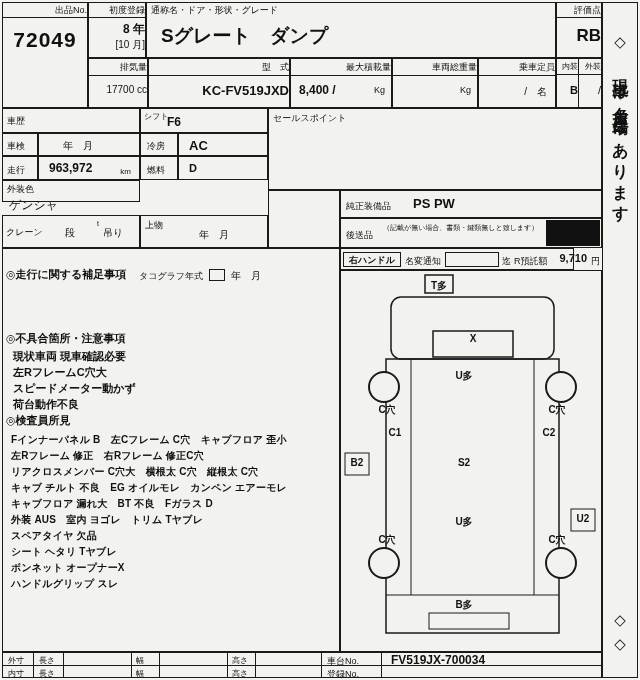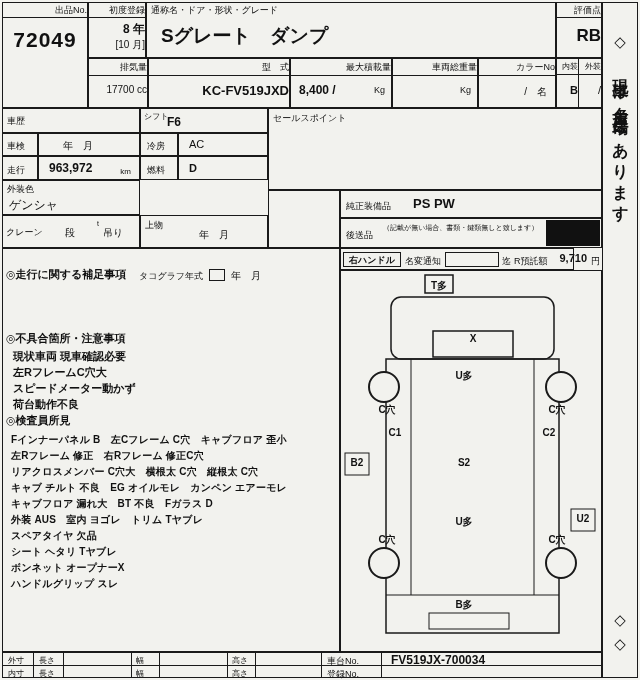--- a/index.html
+++ b/index.html
@@ -66,21 +66,21 @@
     <div class="val" style="left:8px;top:24px;font-size:12px;font-weight:700">8,400 /</div>
     <div class="val" style="right:6px;top:26px;font-size:9px">Kg</div>
   </div>
 
   <div class="box" style="left:392px;top:58px;width:86px;height:50px">
     <div class="hdr" style="height:16px;line-height:16px">車両総重量</div>
     <div class="val" style="right:6px;top:26px;font-size:9px">Kg</div>
   </div>
 
   <div class="box" style="left:478px;top:58px;width:78px;height:50px">
-    <div class="hdr" style="height:16px;line-height:16px">カラーNo</div>
+    <div class="hdr" style="height:16px;line-height:16px">乗車定員</div>
     <div class="val" style="right:8px;top:26px;font-size:10px">/　名</div>
   </div>
 
   <div class="box" style="left:556px;top:58px;width:46px;height:50px">
     <div class="grid2" style="border-bottom:1px solid #1a1a1a">
       <div class="cc" style="font-size:8px;line-height:15px;border-right:1px solid #1a1a1a">内装</div>
       <div class="cc" style="font-size:8px;line-height:15px">外装</div>
     </div>
     <div class="grid2" style="height:33px">
       <div class="cc" style="font-size:11px;font-weight:700;line-height:30px;border-right:1px solid #1a1a1a">B</div>
@@ -99,38 +99,38 @@
   <div class="box" style="left:2px;top:133px;width:36px;height:23px">
     <div class="lbl" style="left:4px;top:6px">車検</div>
   </div>
   <div class="box" style="left:38px;top:133px;width:102px;height:23px">
     <div class="val" style="left:24px;top:5px;font-size:10px">年　月</div>
   </div>
   <div class="box" style="left:140px;top:133px;width:38px;height:23px">
     <div class="lbl" style="left:6px;top:6px">冷房</div>
   </div>
   <div class="box" style="left:178px;top:133px;width:90px;height:23px">
-    <div class="val" style="left:10px;top:4px;font-size:11px;font-weight:400">AC</div>
+    <div class="val" style="left:10px;top:4px;font-size:13px;font-weight:700">AC</div>
   </div>
 
   <div class="box" style="left:2px;top:156px;width:36px;height:24px">
     <div class="lbl" style="left:4px;top:7px">走行</div>
   </div>
   <div class="box" style="left:38px;top:156px;width:102px;height:24px">
     <div class="val" style="left:10px;top:4px;font-size:12px;font-weight:700">963,972</div>
     <div class="val" style="right:8px;top:10px;font-size:8px">km</div>
   </div>
   <div class="box" style="left:140px;top:156px;width:38px;height:24px">
     <div class="lbl" style="left:6px;top:7px">燃料</div>
   </div>
   <div class="box" style="left:178px;top:156px;width:90px;height:24px">
     <div class="val" style="left:10px;top:5px;font-size:11px;font-weight:700">D</div>
   </div>
 
-  <div class="box" style="left:2px;top:180px;width:138px;height:35px">
+  <div class="box" style="left:2px;top:180px;width:138px;height:22px">
     <div class="lbl" style="left:4px;top:2px">外装色</div>
     <div class="val" style="left:6px;top:16px;font-size:12px">ゲンシャ</div>
   </div>
 
   <div class="box" style="left:2px;top:215px;width:138px;height:33px">
     <div class="lbl" style="left:3px;top:10px">クレーン</div>
     <div class="val" style="left:62px;top:10px;font-size:10px">段</div>
     <div class="val" style="left:94px;top:4px;font-size:7px">t</div>
     <div class="val" style="left:100px;top:10px;font-size:10px">吊り</div>
   </div>

